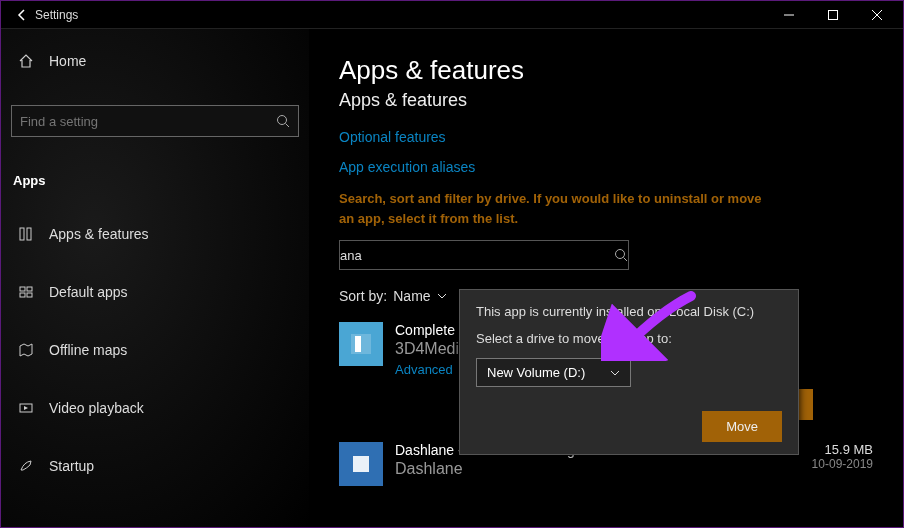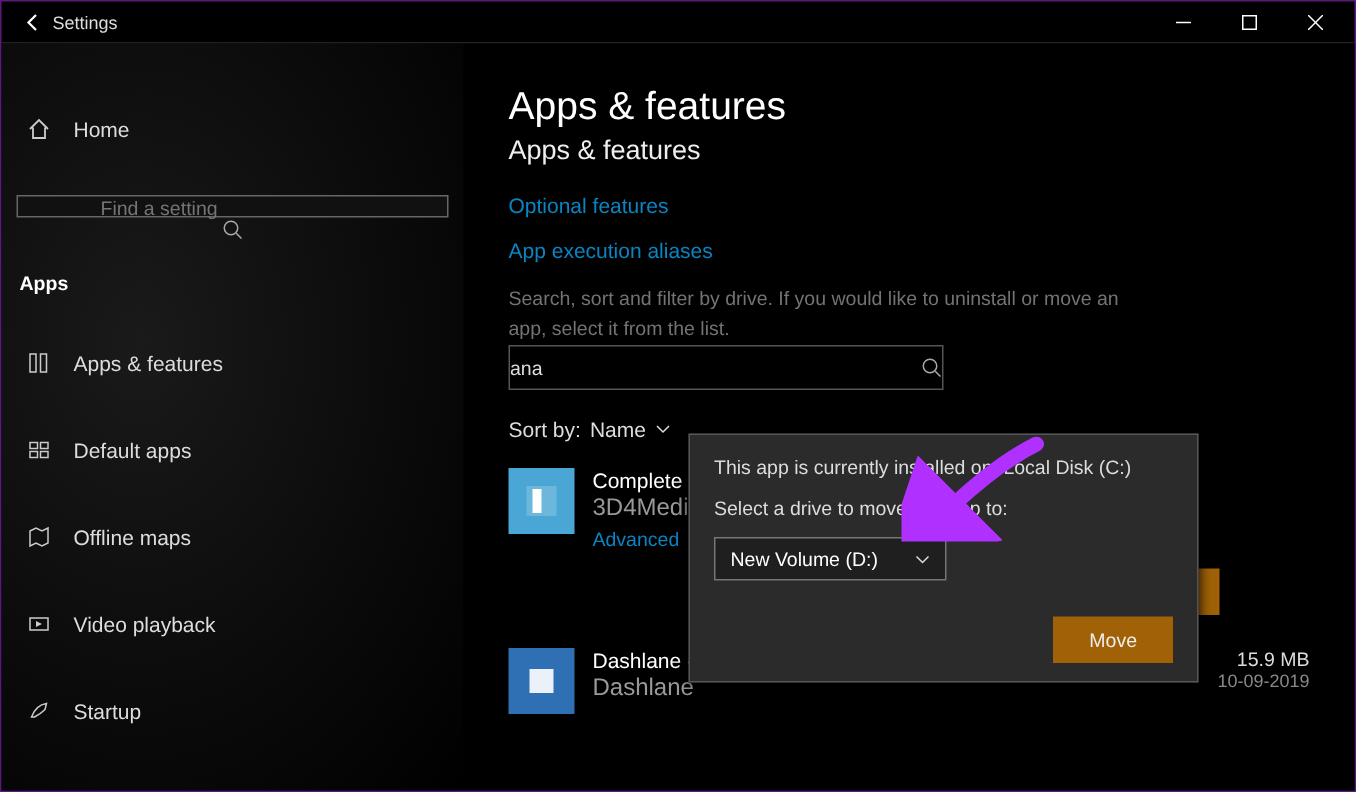--- a/index.html
+++ b/index.html
@@ -4,32 +4,32 @@
 <style>
   * { box-sizing: border-box; margin: 0; padding: 0; font-family: "Segoe UI", Arial, sans-serif; }
   html, body { width: 904px; height: 528px; overflow: hidden; background: #000; color: #fff; }
   .window { display: flex; flex-direction: column; width: 904px; height: 528px; border: 1px solid #5a1a7a; background: #000; position: relative; }
   .titlebar { height: 28px; display: flex; align-items: center; justify-content: space-between; padding: 0 4px; border-bottom: 1px solid #222; }
   .titlebar-left { display: flex; align-items: flex-start; gap: 6px; padding-left: 10px; }
   .titlebar-title { font-size: 12px; color: #ddd; }
   .win-controls { display: flex; }
   .win-btn { width: 44px; height: 28px; display: flex; align-items: center; justify-content: center; color: #fff; font-size: 11px; }
   .body { display: flex; flex: 1; min-height: 0; }
-  .sidebar { width: 308px; background: radial-gradient(ellipse at 30% 40%, #1a1a1a 0%, #0a0a0a 60%, #000 100%); padding: 10px 6px; display: flex; flex-direction: column; gap: 22px; justify-content: center; }
+  .sidebar { width: 308px; background: radial-gradient(ellipse at 30% 40%, #1a1a1a 0%, #0a0a0a 60%, #000 100%); padding: 10px 6px; display: flex; flex-direction: column; gap: 22px; }
   .home-row { display: flex; align-items: center; gap: 14px; padding: 8px 10px; color: #ddd; font-size: 14px; margin-top: 6px; margin-bottom: 6px; }
-  .search-box { display: flex; align-items: center; height: 15px; border: 1px solid #666; background: #111; padding: 0 8px; justify-content: space-between; margin: 0 4px 8px 4px; flex-direction: column; }
+  .search-box { display: flex; align-items: center; height: 32px; border: 1px solid #666; background: #111; padding: 0 8px; justify-content: space-between; margin: 0 4px 8px 4px; }
   .search-input { background: transparent; border: none; outline: none; color: #bbb; font-size: 13px; flex: 1; }
   .section-label { font-size: 13px; font-weight: 600; color: #fff; padding: 6px 10px 6px 6px; }
   .nav-item { display: flex; align-items: center; gap: 14px; padding: 10px 10px; color: #ddd; font-size: 14px; }
   .nav-icon { width: 18px; display: flex; justify-content: center; color: #ccc; font-size: 14px; }
   .main { flex: 1; padding: 26px 30px 10px 30px; overflow: hidden; position: relative; background: #000; }
   .hdr1 { font-size: 26px; font-weight: 400; color: #fff; margin-bottom: 4px; }
   .hdr2 { font-size: 18px; font-weight: 400; color: #eee; margin-bottom: 18px; }
   .link { color: #0a84c2; font-size: 14px; display: block; margin-bottom: 14px; }
-  .desc { color: #737373; font-size: 13px; line-height: 1.5; max-width: 430px; margin-top: 6px; margin-bottom: 2px; }
+  .desc { color: #a16207; font-size: 13px; line-height: 1.5; max-width: 430px; margin-top: 6px; margin-bottom: 12px; font-weight: bold; }
   .app-search { display: flex; align-items: center; width: 290px; height: 30px; border: 1px solid #555; padding: 0 0; }
   .app-search input { background: transparent; border: none; outline: none; color: #ddd; font-size: 13px; flex: 1; }
   .sort-row { display: flex; align-items: center; gap: 6px; color: #ddd; font-size: 14px; margin-top: 18px; }
   .app-row { display: flex; align-items: flex-start; gap: 12px; margin-top: 18px; }
   .app-tile { width: 44px; height: 44px; background: #4aa6d4; display: flex; align-items: center; justify-content: center; color: #fff; font-size: 18px; flex-shrink: 0; }
   .app-info { display: flex; flex-direction: column; gap: 2px; }
   .app-name { color: #fff; font-size: 14px; }
   .app-pub { color: #999; font-size: 16px; }
   .app-adv { color: #0a84c2; font-size: 13px; margin-top: 2px; }
   .app-meta { margin-left: auto; text-align: right; color: #ddd; font-size: 13px; }

